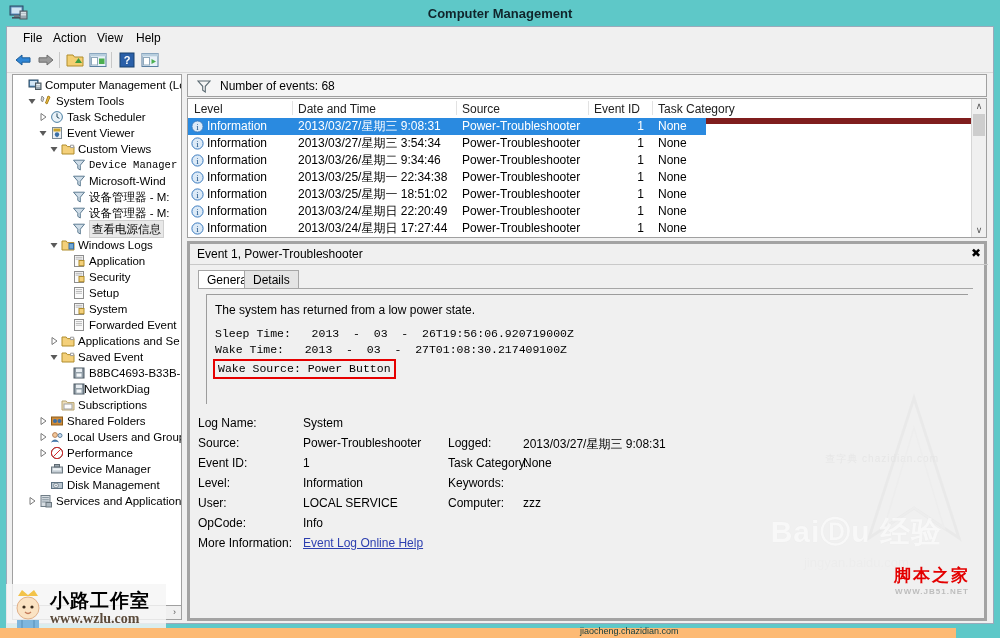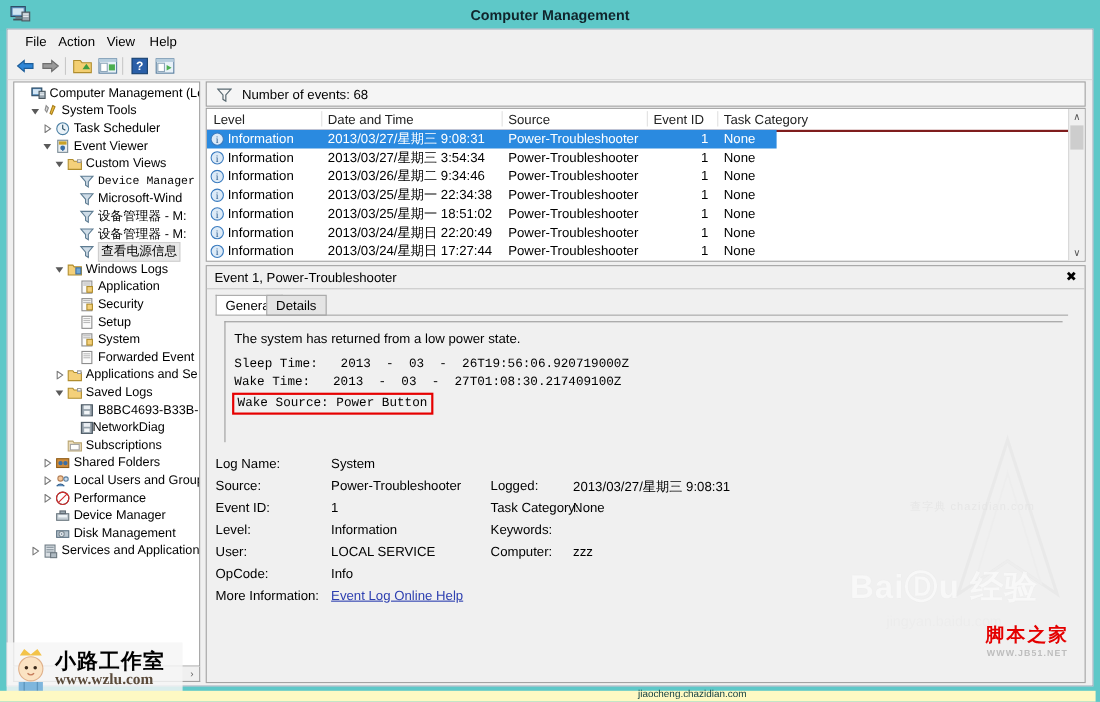--- a/index.html
+++ b/index.html
@@ -60,37 +60,37 @@
   .filterbar{
     position:absolute;left:0;top:0;width:800px;height:23px;
     background:#f5f5f5;border:1px solid #a0a0a0;box-sizing:border-box;
   }
   .filterbar .ftxt{position:absolute;left:32px;top:4px;font-size:12px;}
 
   .listbox{
     position:absolute;left:0;top:24px;width:800px;height:140px;
     background:#fff;border:1px solid #a0a0a0;box-sizing:border-box;overflow:hidden;
   }
-  .lhead{position:absolute;left:0;top:0;width:784px;height:19px;background:#fff;border-bottom:2px solid #7f1d1d;}
+  .lhead{position:absolute;left:0;top:0;width:784px;height:19px;background:#fff;border-bottom:6px solid #7f1d1d;}
   .lhead .hc{position:absolute;top:3px;font-size:12px;color:#222;white-space:nowrap;}
   .lhead .hsep{position:absolute;top:2px;width:1px;height:14px;background:#e2e2e2;}
   .rows{position:absolute;left:0;top:19px;width:784px;}
   .row{position:relative;height:17px;line-height:17px;font-size:12px;white-space:nowrap;}
   .row.sel{background:#2a8ae0;color:#fff;}
   .row .c{position:absolute;top:0;white-space:nowrap;}
   .row .lvl-icon{position:absolute;left:3px;top:2px;width:13px;height:13px;}
 
   .vscroll{position:absolute;right:0;top:0;width:15px;height:138px;background:#f0f0f0;border-left:1px solid #d6d6d6;box-sizing:border-box;}
   .vs-arrow{position:absolute;left:0;width:14px;height:14px;line-height:14px;text-align:center;font-size:9px;color:#555;}
   .vs-thumb{position:absolute;left:1px;top:15px;width:12px;height:22px;background:#cdcdcd;}
 
   
   .detailpane{
     position:absolute;left:0;top:167px;width:800px;height:380px;
-    background:#f0f0f0;border:1px solid #a3a3a3;box-sizing:border-box;
+    background:#f0f0f0;border:3px solid #a3a3a3;box-sizing:border-box;
   }
   .dp-header{position:absolute;left:0;top:0;width:798px;height:20px;border-bottom:1px solid #c9c9c9;}
   .dp-title{position:absolute;left:7px;top:3px;font-size:12px;}
   .dp-close{position:absolute;right:7px;top:2px;font-size:12px;font-weight:bold;}
 
   .tabs{position:absolute;left:8px;top:26px;height:19px;}
   .tab{
     position:absolute;top:0;height:19px;line-height:18px;padding:0 8px;font-size:12px;
     border:1px solid #a6a6a6;background:#e4e4e4;box-sizing:border-box;
   }
@@ -117,21 +117,21 @@
   .wm-baidu .sub{font-size:13px;color:#eaeaea;text-align:center;margin-top:2px;}
   .wm-arrow{right:20px;bottom:70px;width:200px;height:160px;opacity:.5;}
   .wm-red{right:14px;bottom:22px;color:#e40000;font-weight:bold;font-size:17px;letter-spacing:2px;}
   .wm-red .s2{display:block;font-size:8px;color:#bdbdbd;letter-spacing:1px;text-align:center;}
   .wm-faint{right:45px;bottom:152px;color:#e6e6e6;font-size:10px;letter-spacing:1px;}
 
   .wm-wzlu{left:6px;bottom:4px;width:160px;height:50px;background:rgba(245,245,245,.82);}
   .wm-wzlu .cn{position:absolute;left:44px;top:4px;font-size:19px;font-weight:bold;color:#000000;letter-spacing:1px;}
   .wm-wzlu .en{position:absolute;left:44px;top:27px;font-size:14px;font-weight:bold;color:#5a4a3a;font-family:"Liberation Serif",serif;}
 
-  .statusbar{position:absolute;left:0;bottom:0;width:996px;height:10px;background:#fef9c3;}
+  .statusbar{position:absolute;left:0;bottom:0;width:908px;height:10px;background:#fdba74;padding-left:48px;}
   .statusbar .stxt{position:absolute;left:580px;top:-2px;font-size:9px;color:#0d3b3e;}
 </style>
 </head>
 <body>
 
 <div class="app">
 
   <div class="titlebar">
     <svg class="win-icon" viewBox="0 0 20 18">
       <rect x="1" y="2" width="13" height="9" fill="#5a8fbd" stroke="#2c4a63"></rect>
@@ -337,21 +337,21 @@
               <span class="lbl" style="left: 65px;">Applications and Se</span>
             </div>
             <div class="tnode">
               <svg viewBox="0 0 8 8" class="exp" style="left: 37px;">
                 <path d="M0.5 2 H7.5 L4 7 Z" fill="#5a5a5a"></path>
               </svg>
               <svg viewBox="0 0 14 14" class="ticon" style="left: 48px;">
                 <path d="M1 3 h4.2 l1.2 1.6 H13 V12 H1 Z" fill="#f4d07a" stroke="#b08d2d"></path>
                 <path d="M9.5 3.2 h3.2 v2.4 h-3.2 Z" fill="#ffffff" stroke="#9a9a9a"></path>
               </svg>
-              <span class="lbl" style="left: 65px;">Saved Logs</span>
+              <span class="lbl" style="left: 65px;">Saved Event</span>
             </div>
             <div class="tnode">
               <svg viewBox="0 0 14 14" class="ticon" style="left: 59px;">
                 <rect x="2" y="2" width="10" height="10" fill="#8d98a2" stroke="#4c5a64"></rect>
                 <rect x="4" y="2.6" width="6" height="3.4" fill="#e9eef2"></rect>
                 <rect x="4" y="7" width="6" height="4.2" fill="#f4f7f9" stroke="#9aa7b0"></rect>
               </svg>
               <span class="lbl" style="left: 76px;">B8BC4693-B33B-</span>
             </div>
             <div class="tnode">

